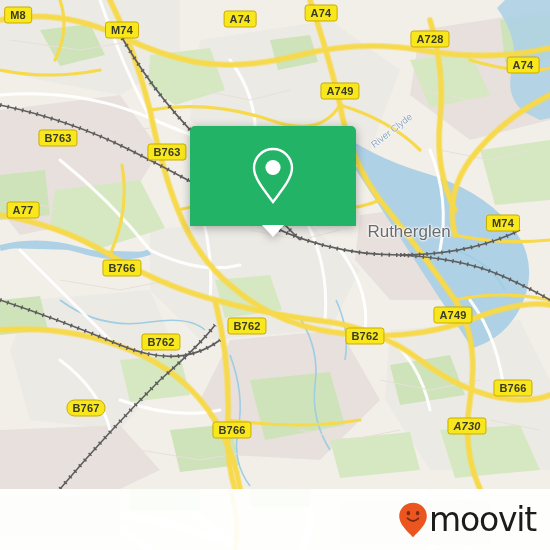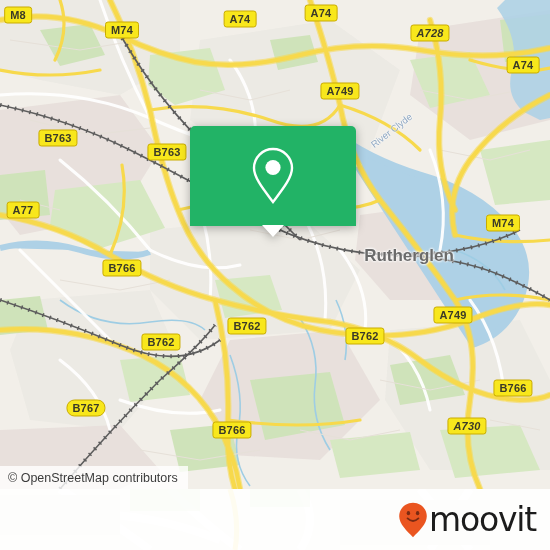--- a/index.html
+++ b/index.html
@@ -211,54 +211,51 @@
         <path class="rail" d="M400,255 Q460,258 500,275 Q530,288 550,300"></path>
         <path class="railT" d="M400,255 Q460,258 500,275 Q530,288 550,300"></path>
       </g>
     </svg>
 
     <div>
       <div class="shield" style="left:18px;top:15px;">M8</div>
       <div class="shield" style="left:122px;top:30px;">M74</div>
       <div class="shield" style="left:240px;top:19px;">A74</div>
       <div class="shield" style="left:321px;top:13px;">A74</div>
-      <div class="shield" style="left:430px;top:33px;font-style:italic;">A728</div>
+      <div class="shield" style="left:430px;top:39px;">A728</div>
       <div class="shield" style="left:523px;top:65px;">A74</div>
       <div class="shield" style="left:340px;top:91px;">A749</div>
       <div class="shield" style="left:58px;top:138px;">B763</div>
       <div class="shield" style="left:167px;top:152px;">B763</div>
       <div class="shield" style="left:23px;top:210px;">A77</div>
       <div class="shield" style="left:503px;top:223px;">M74</div>
       <div class="shield" style="left:122px;top:268px;">B766</div>
       <div class="shield" style="left:453px;top:315px;">A749</div>
       <div class="shield" style="left:247px;top:326px;">B762</div>
       <div class="shield" style="left:365px;top:336px;">B762</div>
       <div class="shield" style="left:161px;top:342px;">B762</div>
       <div class="shield" style="left:86px;top:408px;border-radius:8px;">B767</div>
       <div class="shield" style="left:513px;top:388px;">B766</div>
       <div class="shield" style="left:467px;top:426px;font-style:italic;">A730</div>
       <div class="shield" style="left:232px;top:430px;">B766</div>
     </div>
 
-    <div class="place" style="left:409px;top:256px;font-weight:bold;">Rutherglen</div>
+    <div class="place" style="left:409px;top:232px;">Rutherglen</div>
     <div class="water-label" style="left:372px;top:140px;transform:rotate(-38deg);transform-origin:left center;">River Clyde</div>
 
     <div id="card">
       <div id="card-top">
         <svg width="50" height="62" viewBox="0 0 50 62">
           <path d="M25 4 C14.5 4 6 12.5 6 23 C6 33 16 45 25 57 C34 45 44 33 44 23 C44 12.5 35.5 4 25 4 Z" fill="none" stroke="#ffffff" stroke-width="2.4"></path>
           <circle cx="25" cy="22.5" r="7.6" fill="#ffffff"></circle>
         </svg>
       </div>
       <div id="card-tail"></div>
     </div>
 
-    <div id="attrib">
-      <span>© OpenStreetMap contributors</span>
-    </div>
   </div>
 
   <div id="footer">
     <svg id="footer-map" viewBox="0 0 550 550">
       <rect x="0" y="0" width="550" height="550" fill="#f2efe9"></rect>
       <g fill="none" stroke="#ffffff" stroke-width="8" opacity=".9">
         <path d="M0,520 Q120,500 220,540"></path>
         <path d="M60,489 Q110,520 150,550"></path>
         <path d="M300,489 Q320,520 300,550"></path>
         <path d="M170,489 Q200,520 240,550"></path>

